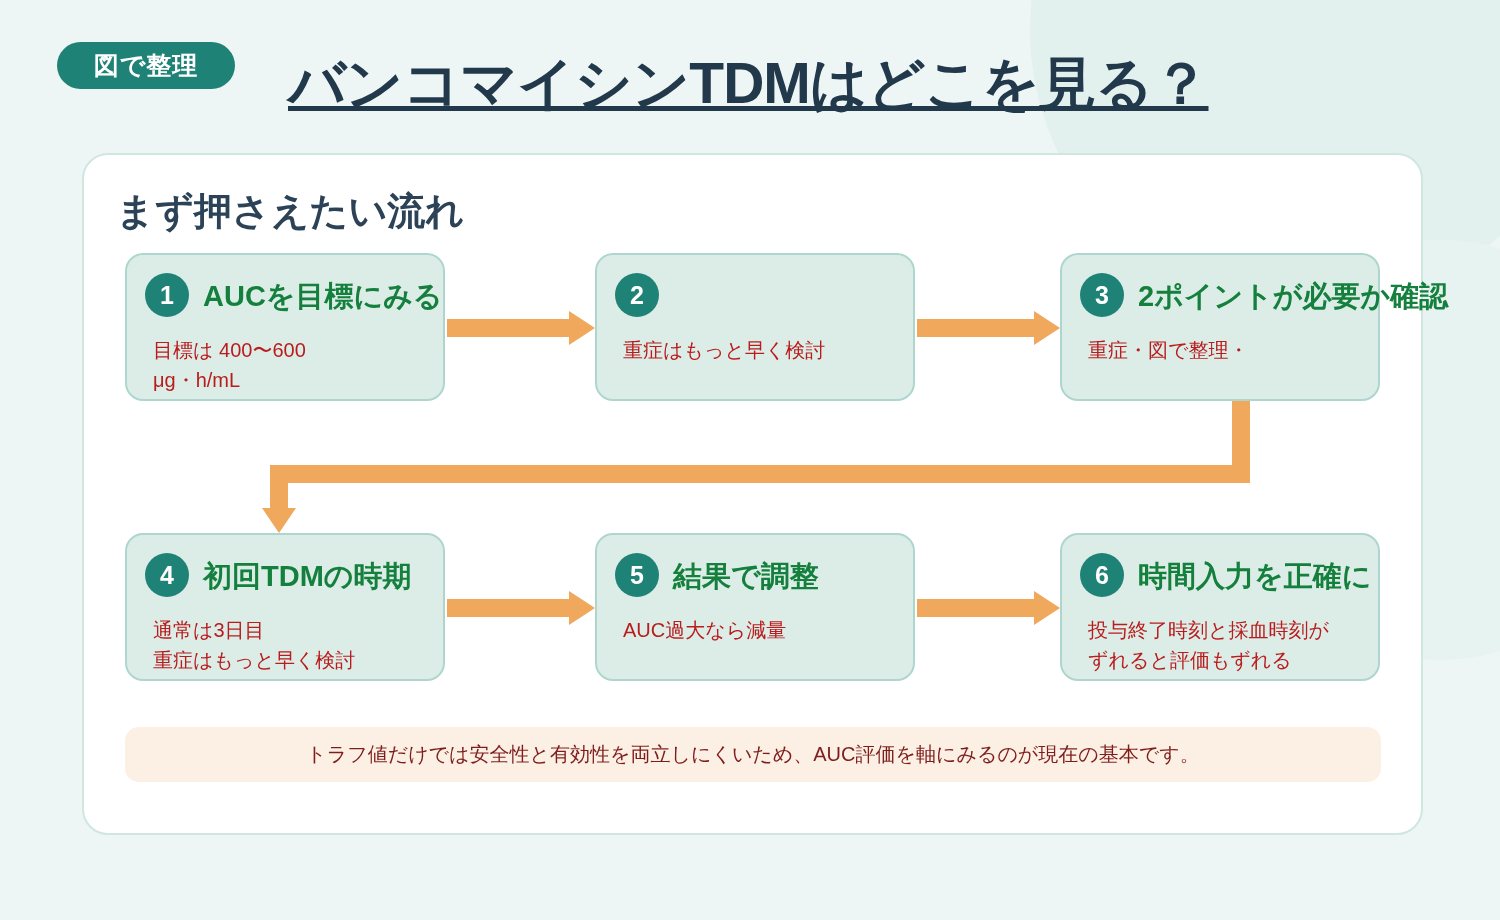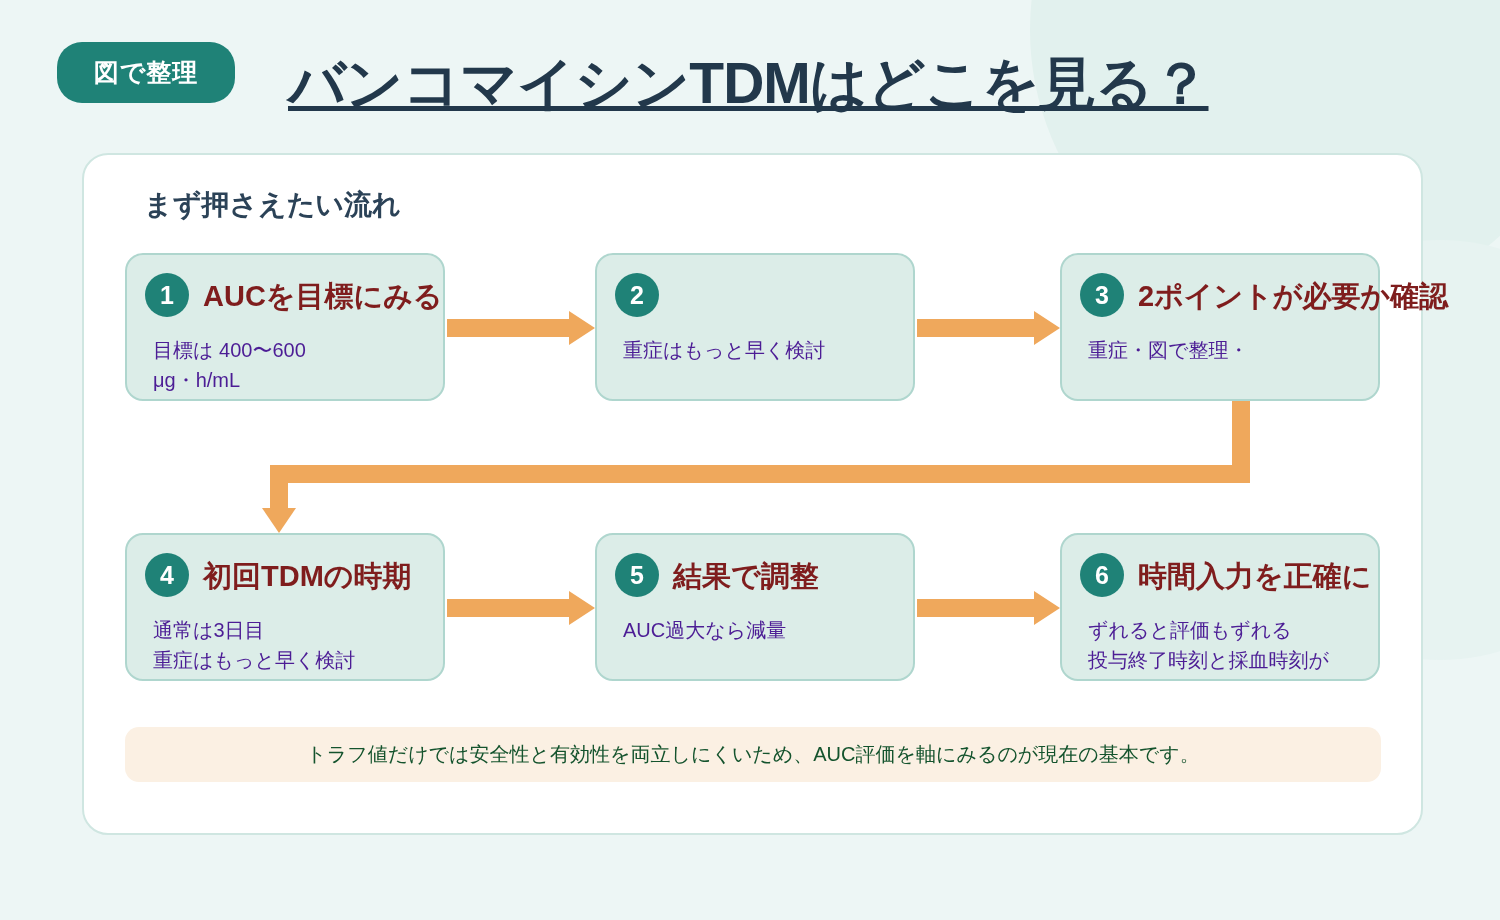--- a/index.html
+++ b/index.html
@@ -10,43 +10,43 @@
     position:relative;
   }
   .bg-blob{position:absolute;border-radius:50%;pointer-events:none;}
   #blob-a{width:560px;height:560px;right:-90px;top:-250px;background:#E2F1EE;}
   #blob-b{width:420px;height:420px;right:-150px;top:240px;background:#E7F3F1;}
 
   
   .header{position:absolute;left:0;top:0;width:1500px;height:150px;}
   .badge{
     position:absolute;left:57px;top:42px;
-    width:178px;height:61px;border-radius:25px;
+    width:178px;height:47px;border-radius:25px;
     background:#1F8277;color:#fff;
     display:flex;align-items:center;justify-content:center;
     font-size:25px;font-weight:bold;letter-spacing:1px;
   }
   .title{
     position:absolute;left:288px;top:46px;
     font-size:57px;font-weight:bold;color:#22384B;
     letter-spacing:-1px;white-space:nowrap;text-decoration:underline;
   }
 
   
   .panel{
     position:absolute;left:82px;top:153px;
     width:1341px;height:682px;
     background:#FFFFFF;
     border:2px solid #CFE6E1;
     border-radius:26px;
     box-sizing:border-box;
   }
   .panel-heading{
-    position:absolute;left:144px;top:186px;
-    font-size:28px;font-weight:bold;color:#2B4257;
+    position:absolute;left:116px;top:186px;
+    font-size:38px;font-weight:bold;color:#2B4257;
     white-space:nowrap;
   }
 
   
   .card{
     position:absolute;
     width:320px;height:148px;
     background:#DCEDE8;
     border:2px solid #AFD6CE;
     border-radius:18px;
@@ -54,26 +54,26 @@
   }
   .card .num{
     position:absolute;left:18px;top:18px;
     width:44px;height:44px;border-radius:50%;
     background:#1F8277;color:#FFFFFF;
     display:flex;align-items:center;justify-content:center;
     font-size:25px;font-weight:bold;
   }
   .card .ctitle{
     position:absolute;left:76px;top:22px;
-    font-size:29px;font-weight:bold;color:#7f1d1d;
+    font-size:29px;font-weight:bold;color:#15803d;
     white-space:nowrap;
   }
   .card .cbody{
     position:absolute;left:26px;top:80px;
-    font-size:20px;line-height:30px;color:#4c1d95;
+    font-size:20px;line-height:30px;color:#b91c1c;
     white-space:nowrap;
   }
 
   #card-1{left:125px;top:253px;}
   #card-2{left:595px;top:253px;}
   #card-3{left:1060px;top:253px;}
   #card-4{left:125px;top:533px;}
   #card-5{left:595px;top:533px;}
   #card-6{left:1060px;top:533px;}
 
@@ -109,21 +109,21 @@
   }
 
   
   .note{
     position:absolute;left:125px;top:727px;
     width:1256px;height:55px;
     background:#FBF0E3;border-radius:14px;
     display:flex;align-items:center;justify-content:center;
   }
   .note span{
-    font-size:20px;color:#14532d;white-space:nowrap;
+    font-size:20px;color:#7f1d1d;white-space:nowrap;
   }
 </style>
 </head>
 <body>
 
 <div class="bg-blob" id="blob-a"></div>
 <div class="bg-blob" id="blob-b"></div>
 
 <div class="header">
   <div class="badge">図で整理</div>
@@ -171,22 +171,22 @@
   <div class="ctitle">結果で調整</div>
   <div class="cbody">
     <div>AUC過大なら減量</div>
   </div>
 </div>
 
 <div class="card" id="card-6">
   <div class="num">6</div>
   <div class="ctitle">時間入力を正確に</div>
   <div class="cbody">
+    <div>投与終了時刻と採血時刻が</div>
     <div>ずれると評価もずれる</div>
-    <div>投与終了時刻と採血時刻が</div>
   </div>
 </div>
 
 <div class="hconn" id="conn-12">
   <div class="bar"></div>
   <div class="head"></div>
 </div>
 <div class="hconn" id="conn-23">
   <div class="bar"></div>
   <div class="head"></div>

